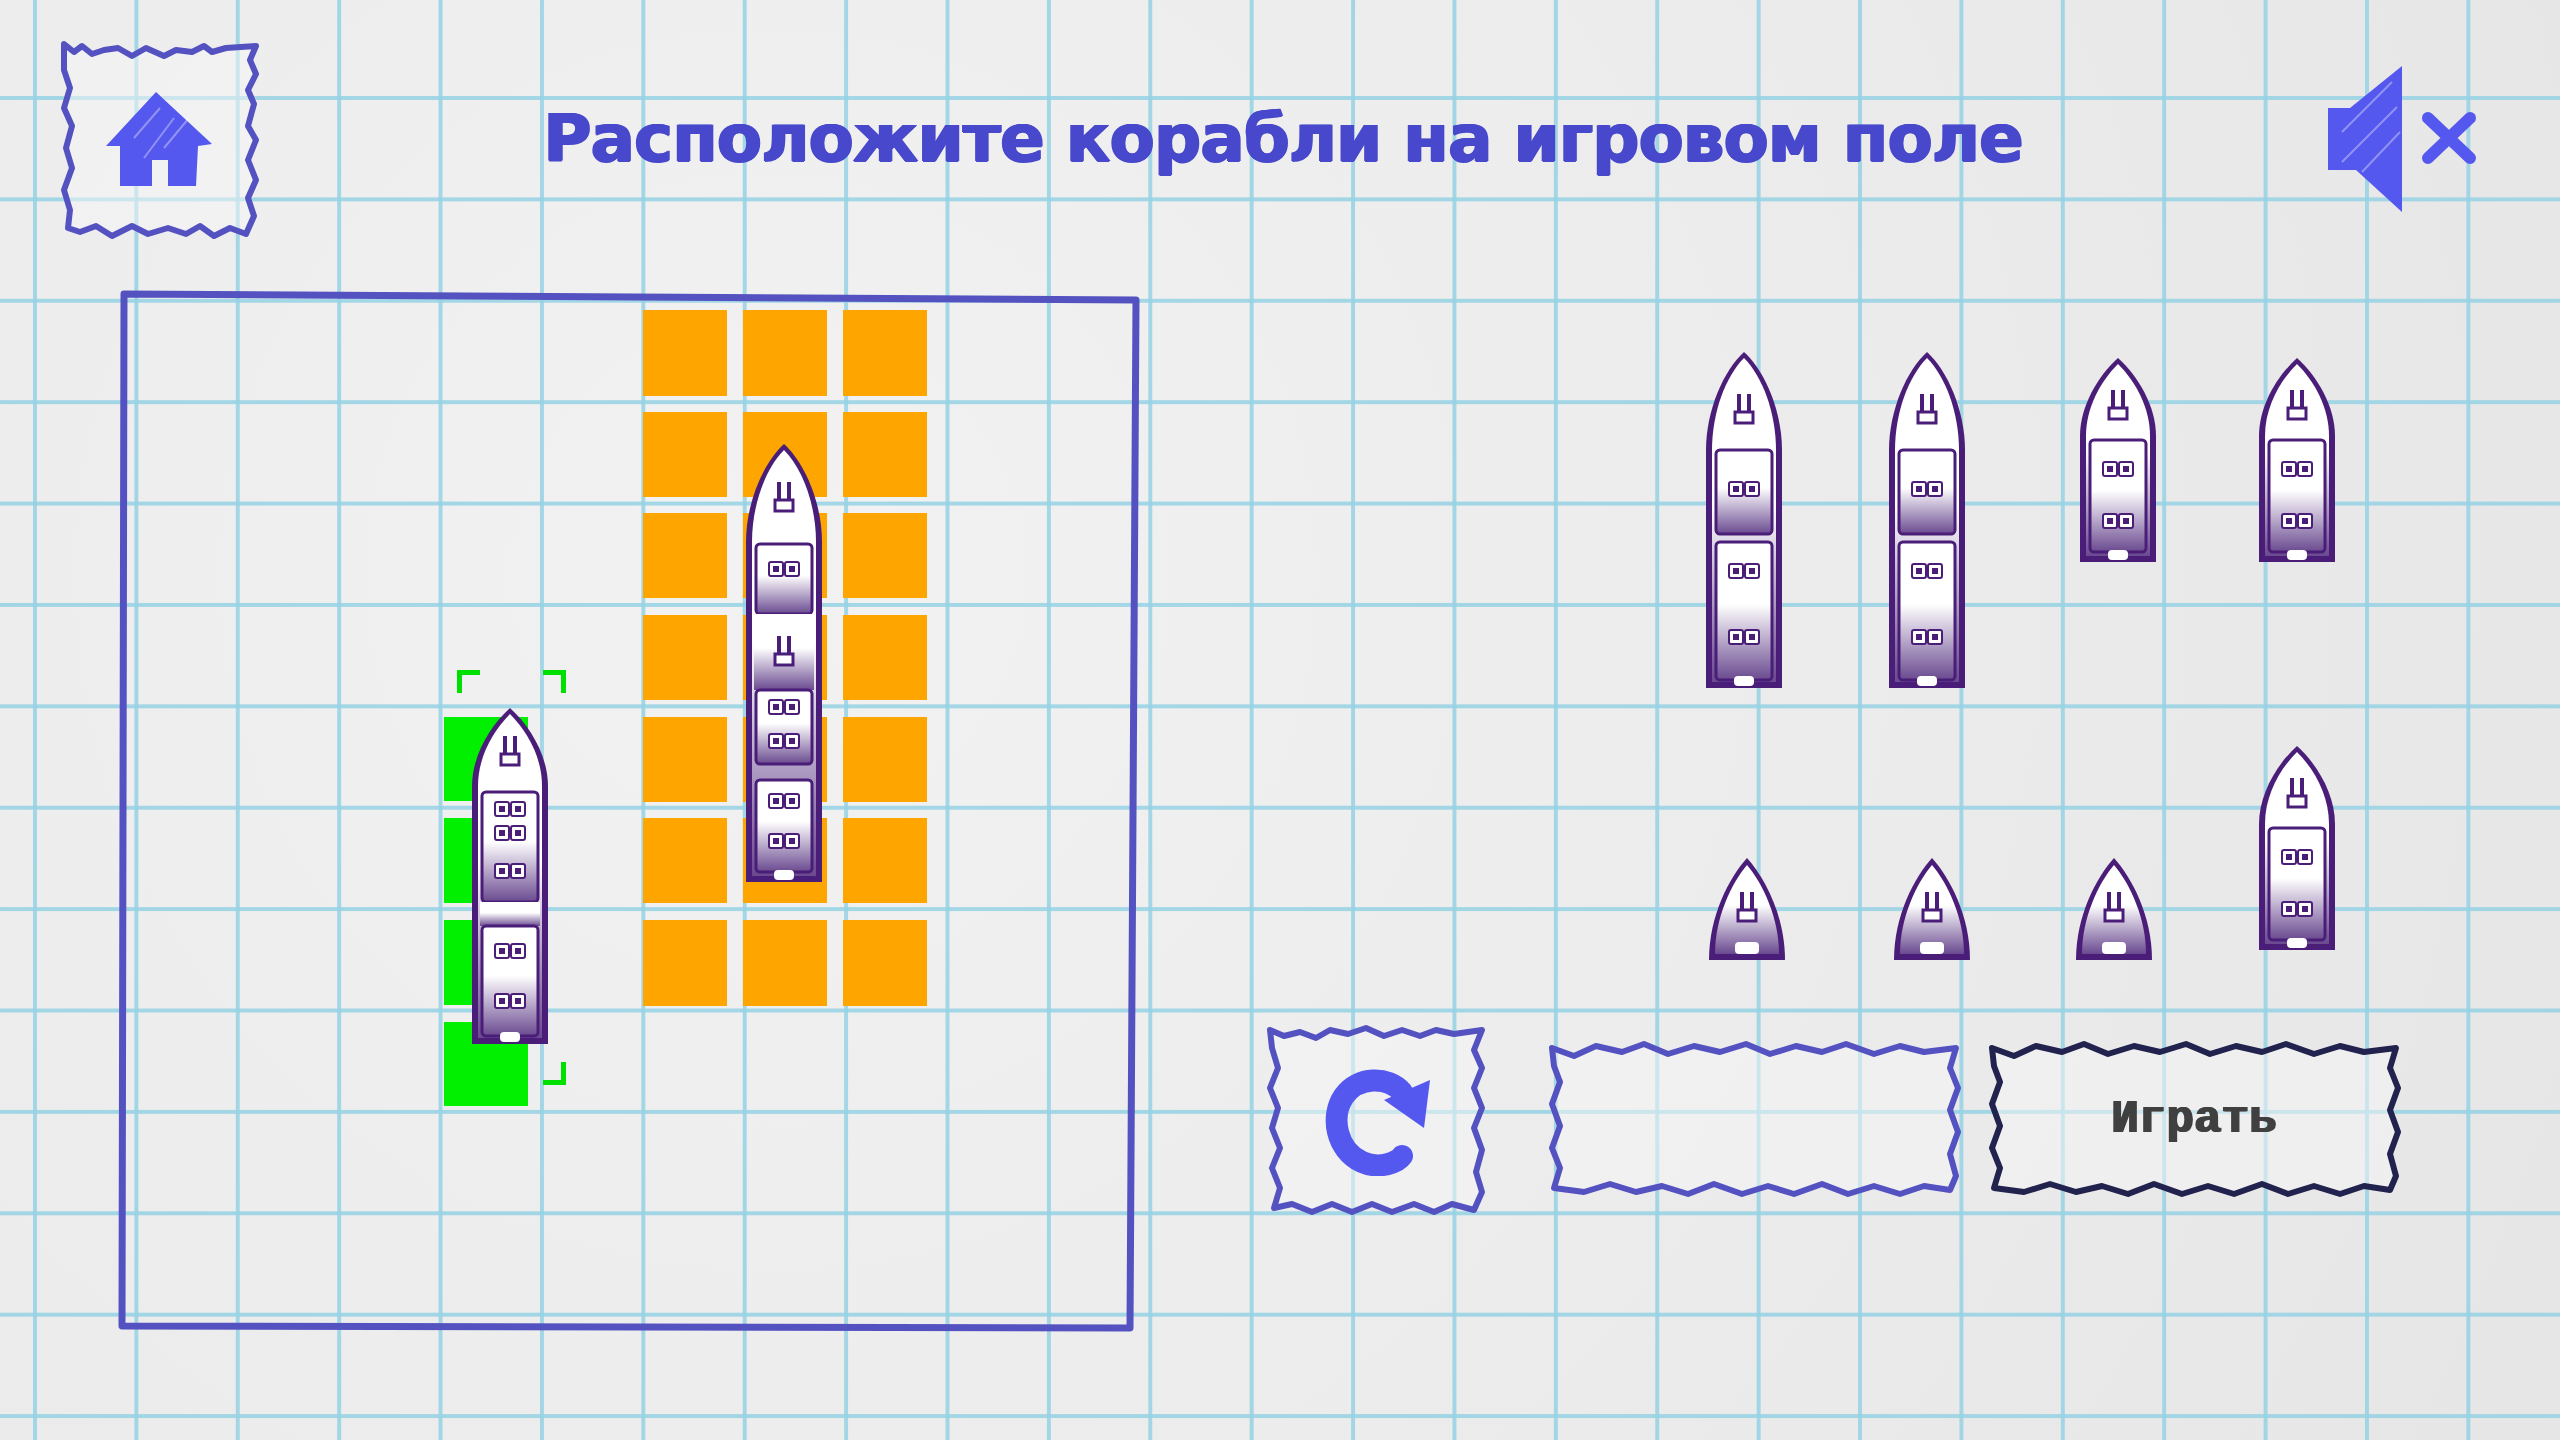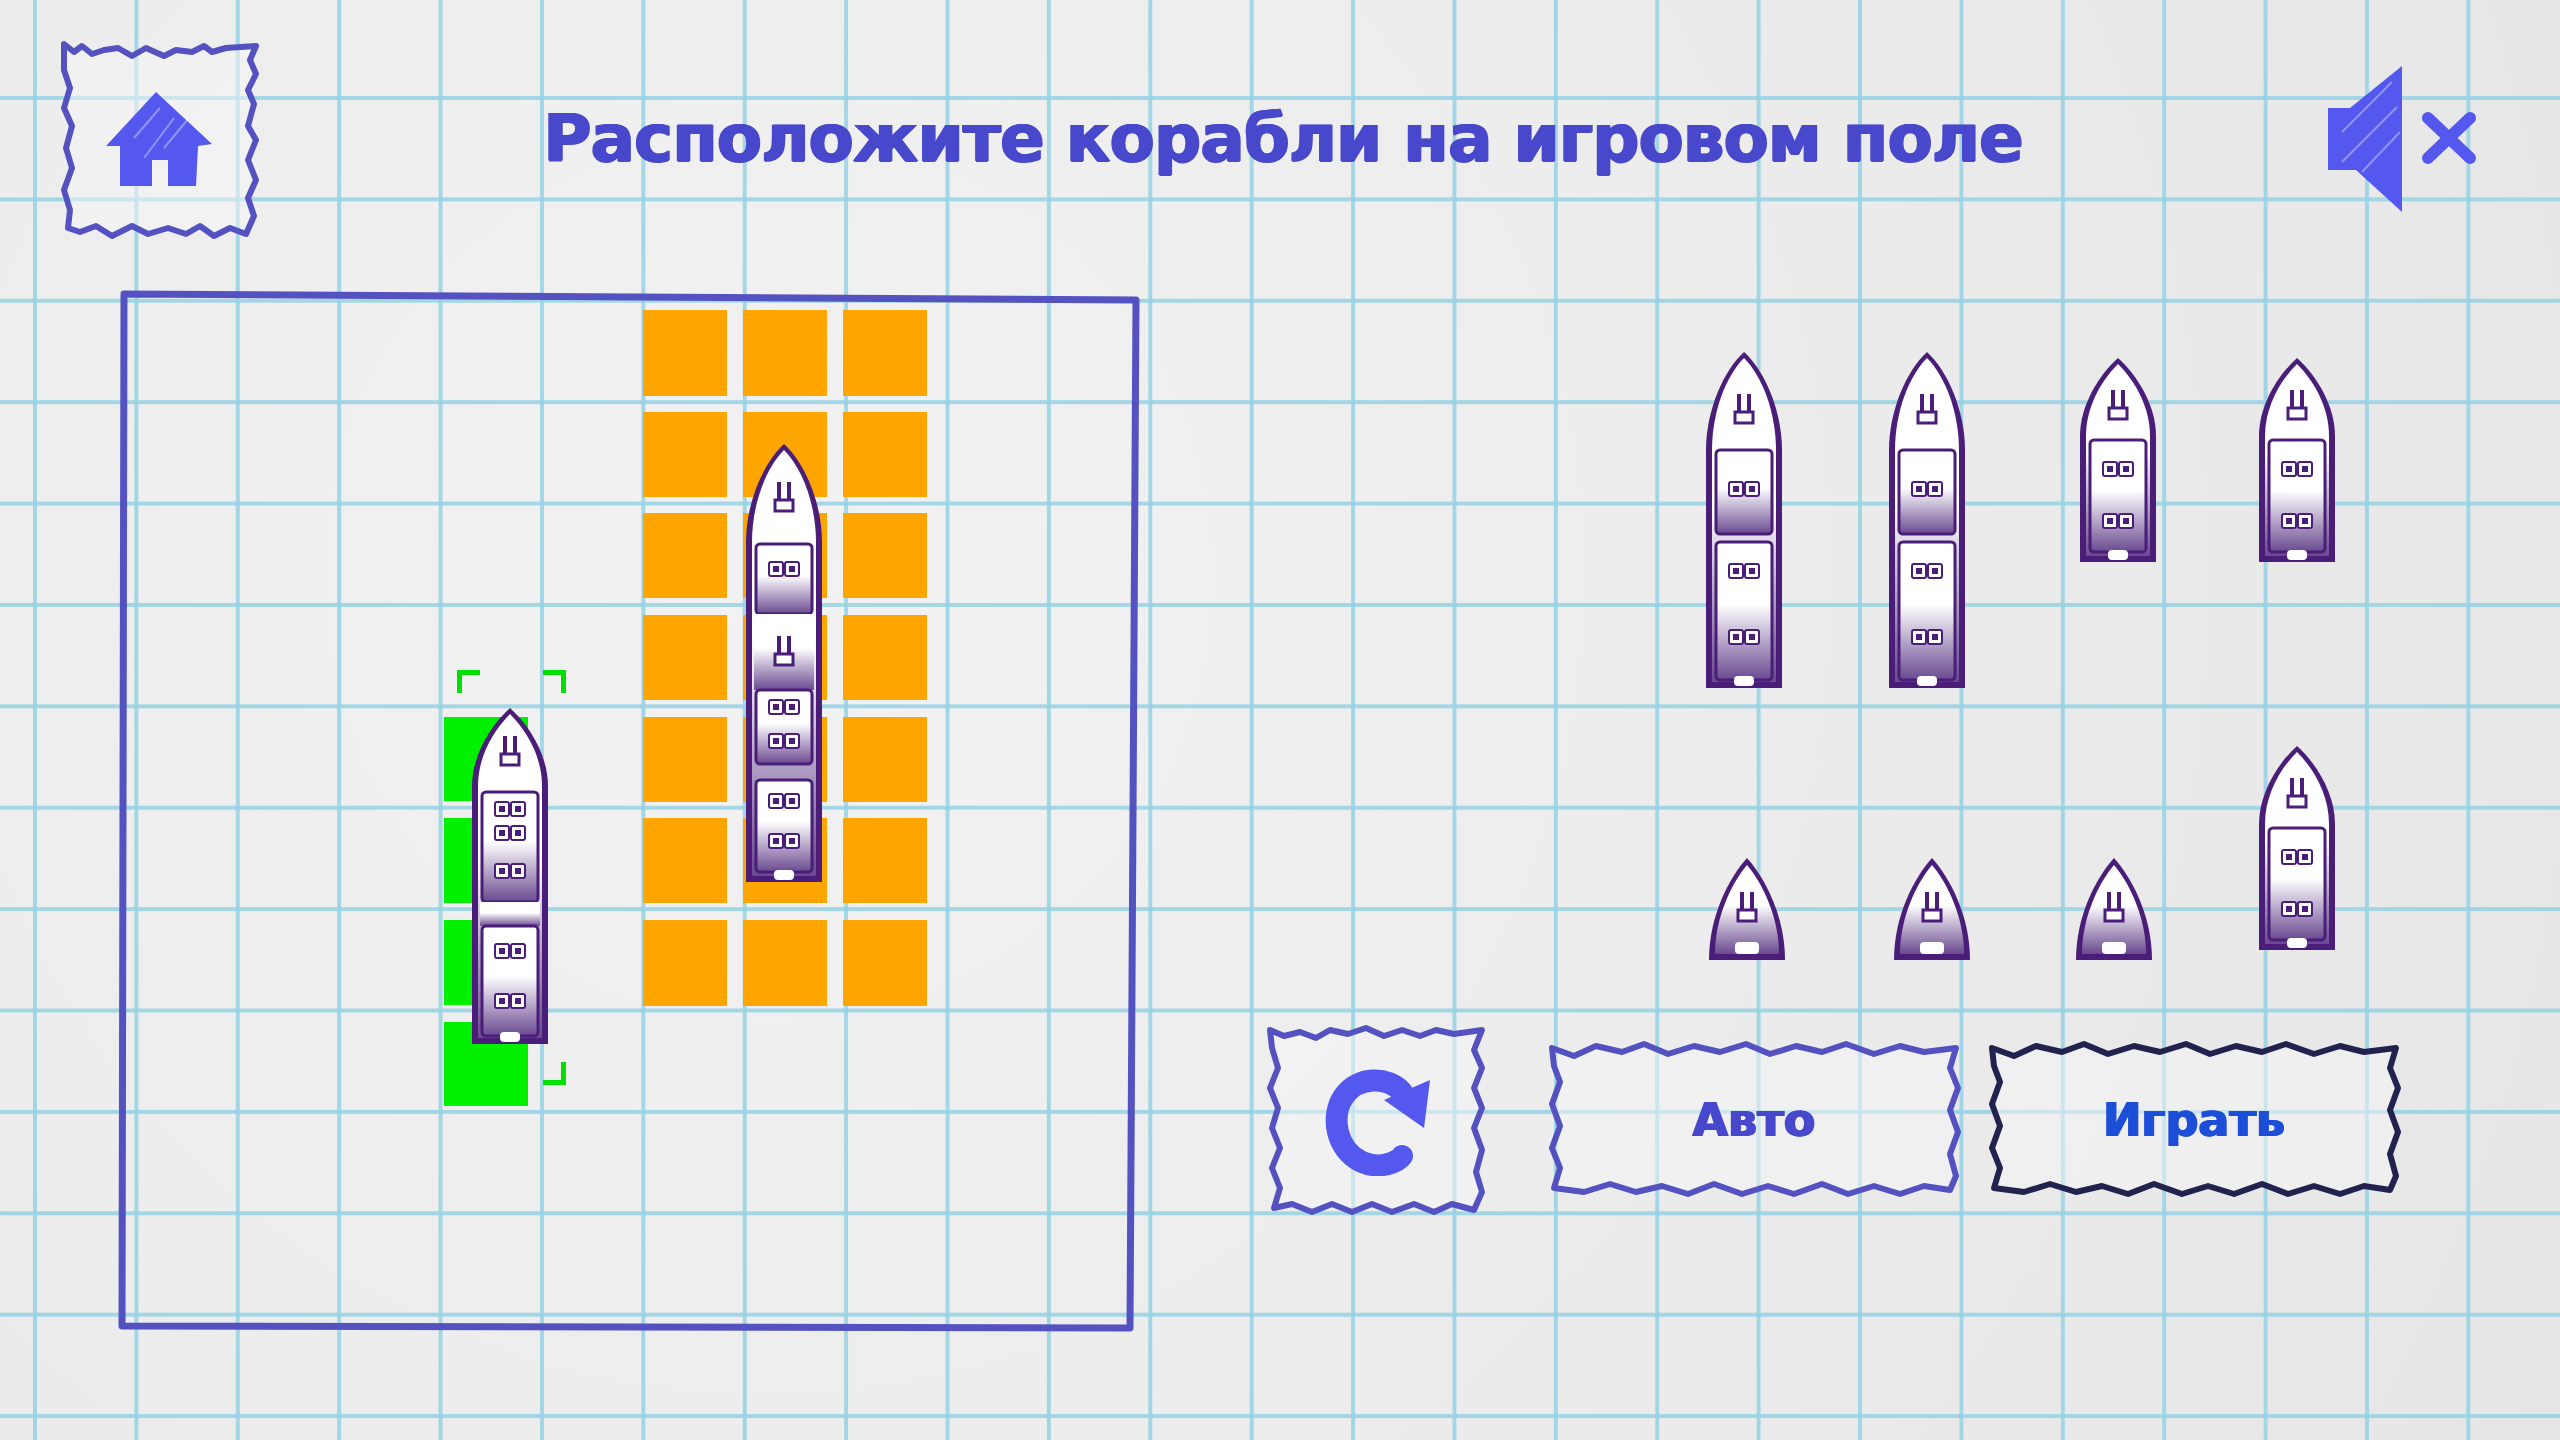--- a/index.html
+++ b/index.html
@@ -261,21 +261,20 @@
       <path d="M80,26 C66,10 36,10 22,30 C8,50 14,84 40,96 C58,104 76,96 80,90" fill="none" stroke="#5558ee" stroke-width="22" stroke-linecap="round"></path>
       <path d="M62,34 L108,14 L102,62 Z" fill="#5558ee"></path>
     </svg>
   </span>
 </div>
 
 <div class="abs sketch-btn" style="left:1544px;top:1040px;width:420px;height:160px;">
   <svg width="420" height="160" viewBox="0 0 420 160">
     <path d="M8,8 L30,16 L52,6 L78,12 L100,4 L124,14 L150,6 L176,12 L202,4 L226,14 L252,6 L278,12 L302,4 L330,14 L356,6 L380,12 L412,8 L406,28 L414,48 L406,70 L414,92 L406,114 L412,136 L406,150 L380,146 L356,154 L330,146 L304,154 L278,144 L250,154 L224,146 L198,154 L170,144 L144,154 L118,146 L92,152 L66,144 L40,152 L10,148 L16,128 L8,108 L16,86 L8,64 L16,42 L10,26 Z" fill="rgba(245,245,245,0.5)" stroke="#5452c0" stroke-width="6" stroke-linejoin="round"></path>
   </svg>
-  <span class="btn-label" style="color:#4848cc;">Авто</span>
 </div>
 
 <div class="abs sketch-btn" style="left:1984px;top:1040px;width:420px;height:160px;">
   <svg width="420" height="160" viewBox="0 0 420 160">
     <path d="M8,8 L30,16 L52,6 L78,12 L100,4 L124,14 L150,6 L176,12 L202,4 L226,14 L252,6 L278,12 L302,4 L330,14 L356,6 L380,12 L412,8 L406,28 L414,48 L406,70 L414,92 L406,114 L412,136 L406,150 L380,146 L356,154 L330,146 L304,154 L278,144 L250,154 L224,146 L198,154 L170,144 L144,154 L118,146 L92,152 L66,144 L40,152 L10,148 L16,128 L8,108 L16,86 L8,64 L16,42 L10,26 Z" fill="rgba(245,245,245,0.5)" stroke="#22224e" stroke-width="6" stroke-linejoin="round"></path>
   </svg>
-  <span class="btn-label" style="color:#1d4ed8;">Играть</span>
+  <span class="btn-label" style="color:#404040;font-family:Liberation Mono, monospace;">Играть</span>
 </div>
 
 </body></html>

